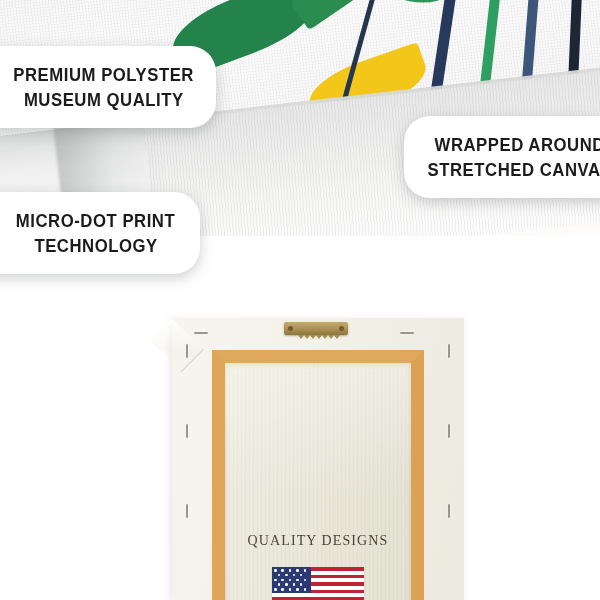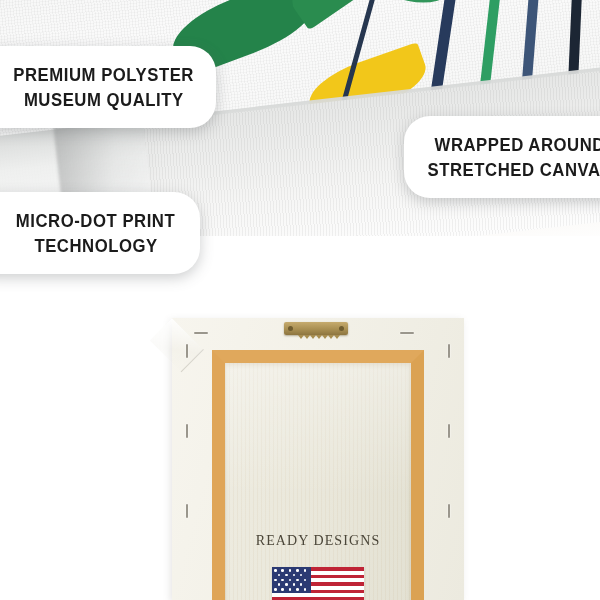--- a/index.html
+++ b/index.html
@@ -324,21 +324,21 @@
       <div class="tooth" style="left:26px;"></div>
       <div class="tooth" style="left:32px;"></div>
       <div class="tooth" style="left:38px;"></div>
       <div class="tooth" style="left:44px;"></div>
       <div class="tooth" style="left:50px;"></div>
     </div>
 
     <div class="stretcher-frame">
       <div class="wood-sheen"></div>
 
-      <div id="brand-mark">READY DESIGNS</div>
+      <div id="brand-mark">QUALITY DESIGNS</div>
 
       <div id="flag">
         <div class="flag-stripe" style="top:0px;"></div>
         <div class="flag-stripe" style="top:7.54px;"></div>
         <div class="flag-stripe" style="top:15.08px;"></div>
         <div class="flag-stripe" style="top:22.62px;"></div>
         <div class="flag-stripe" style="top:30.16px;"></div>
 
         <div class="flag-canton">
           <div class="star" style="left:2px;  top:2px;"></div>

